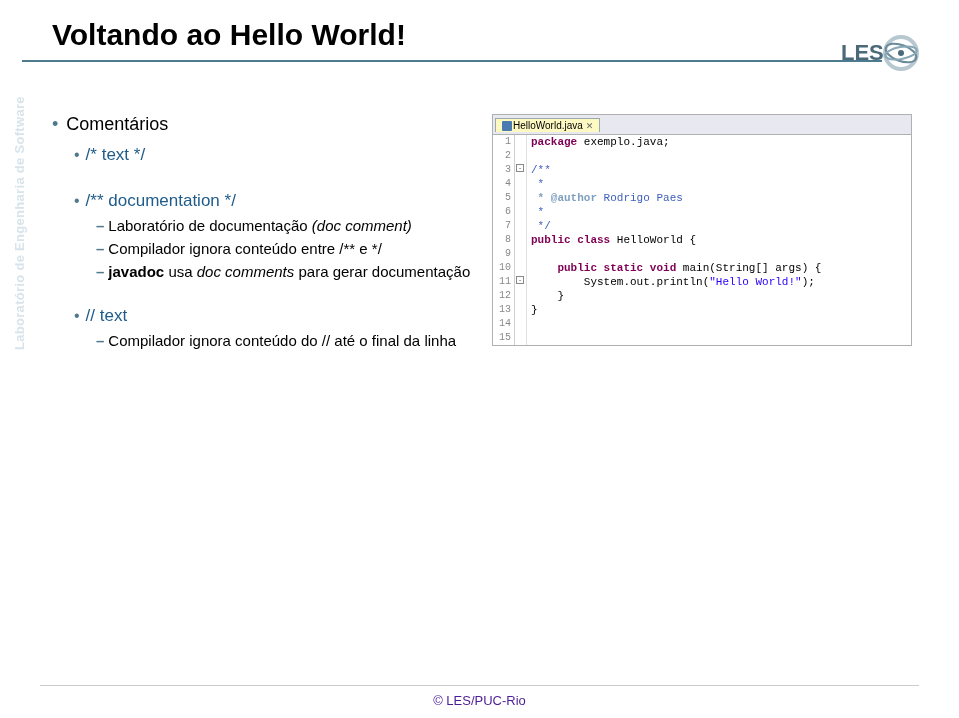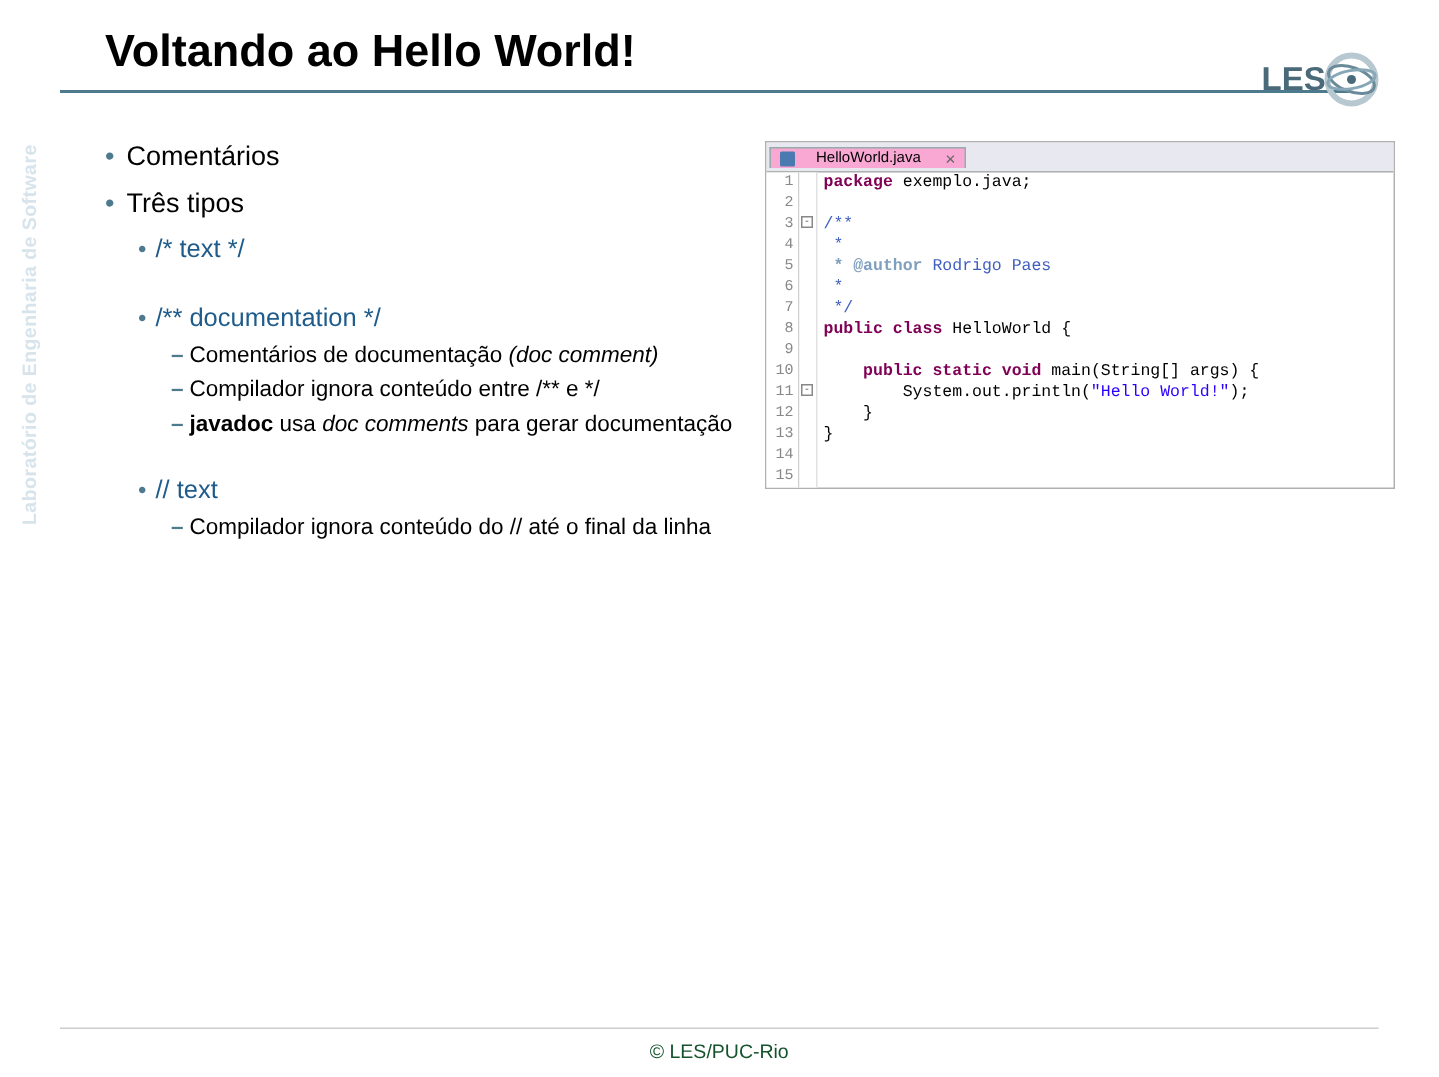--- a/index.html
+++ b/index.html
@@ -8,21 +8,21 @@
     height: 718px;
     font-family: Verdana, Arial, sans-serif;
     background: #fff;
     position: relative;
     overflow: hidden;
   }
   .slide {
     width: 100%;
     height: 100%;
     position: relative;
-    padding: 18px 40px 0 70px;
+    padding: 18px 40px 0 52px;
   }
   .title {
     font-size: 30px;
     font-weight: bold;
     color: #000;
   }
   .underline {
     height: 2px;
     background: #4d7a8c;
     margin-top: 8px;
@@ -43,21 +43,21 @@
     transform: rotate(-90deg);
     transform-origin: left top;
     font-size: 13px;
     color: #d8e4ec;
     font-family: Arial, sans-serif;
     font-weight: bold;
     letter-spacing: 0.3px;
     white-space: nowrap;
   }
   .content {
-    margin-top: 32px;
+    margin-top: 52px;
     display: flex;
     gap: 20px;
   }
   .bullets {
     flex: 0 0 420px;
     font-size: 18px;
     color: #000;
   }
   .b1 { margin-bottom: 10px; }
   .b2 { margin-left: 22px; margin-bottom: 6px; font-size: 17px; }
@@ -82,29 +82,29 @@
   }
   .tabbar {
     background: #e8e8f0;
     display: flex;
     align-items: center;
     border-bottom: 1px solid #b0b0b0;
     height: 20px;
     padding: 0 2px;
   }
   .tab {
-    background: #f9a8d4;
+    background: #fef9c3;
     border: 1px solid #9aa;
     border-bottom: none;
     padding: 1px 6px;
     font-size: 10px;
     font-family: Arial, sans-serif;
     display: flex;
     align-items: flex-end;
-    gap: 14px;
+    gap: 1px;
   }
   .tab-icon {
     width: 10px; height: 10px;
     background: #4a7ab0;
     border-radius: 1px;
     display: inline-block;
   }
   .close-x {
     color: #666;
     font-size: 9px;
@@ -153,21 +153,21 @@
   .com { color: #3f5fbf; }
   .comtag { color: #7f9fbf; font-weight: bold; }
   .str { color: #2a00ff; }
   .footer {
     position: absolute;
     bottom: 10px;
     left: 0;
     width: 100%;
     text-align: center;
     font-size: 13px;
-    color: #14532d;
+    color: #4c1d95;
     font-family: Verdana, sans-serif;
   }
   .footer-line {
     position: absolute;
     bottom: 32px;
     left: 40px;
     right: 40px;
     height: 1px;
     background: #ccc;
   }
@@ -189,28 +189,27 @@
         <circle cx="0" cy="0" r="3" fill="#4a6a7a"></circle>
       </g>
     </svg>
   </div>
 
   <div class="sidebar-text">Laboratório de Engenharia de Software</div>
 
   <div class="content">
     <div class="bullets">
       <div class="b1"><span class="dot">•</span><span>Comentários</span></div>
-      <div class="b1"><span class="dot">•</span><span>Três tipos</span></div>
 
       <div class="b2 blue"><span class="dot2">•</span><span>/* text */</span></div>
 
       <div class="spacer"></div>
 
       <div class="b2 blue"><span class="dot2">•</span><span>/** documentation */</span></div>
-      <div class="b3"><span class="dash">–</span><span>Comentários de documentação</span> <span class="italic">(doc comment)</span></div>
+      <div class="b3"><span class="dash">–</span><span>Laboratório de documentação</span> <span class="italic">(doc comment)</span></div>
       <div class="b3"><span class="dash">–</span><span>Compilador ignora conteúdo entre /** e */</span></div>
       <div class="b3"><span class="dash">–</span><span class="bold">javadoc</span><span> usa </span><span class="italic">doc comments</span><span> para gerar documentação</span></div>
 
       <div class="spacer"></div>
 
       <div class="b2 blue"><span class="dot2">•</span><span>// text</span></div>
       <div class="b3"><span class="dash">–</span><span>Compilador ignora conteúdo do // até o final da linha</span></div>
     </div>
 
     <div class="codeimg">

